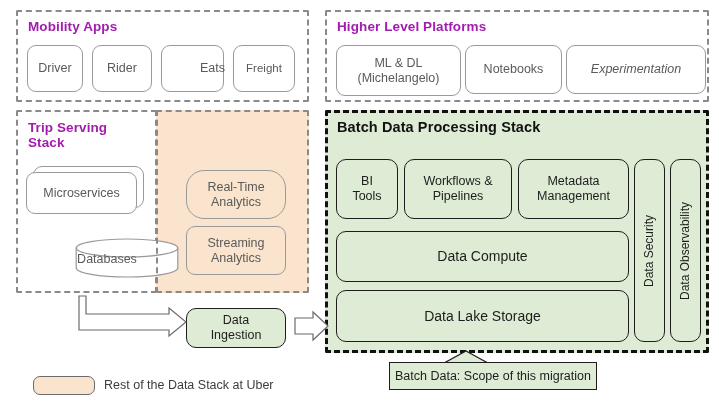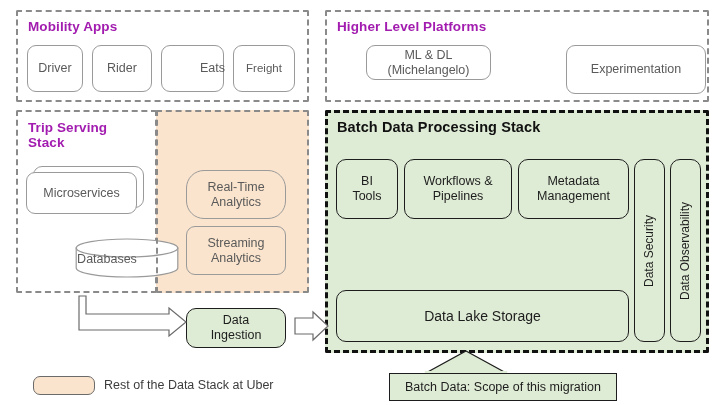--- a/index.html
+++ b/index.html
@@ -148,23 +148,24 @@
   <div class="group-title" style="left:28px; top:19px;">Mobility Apps</div>
 
   <div class="node" style="left:27px; top:45px; width:56px; height:47px;">Driver</div>
   <div class="node" style="left:92px; top:45px; width:60px; height:47px;">Rider</div>
   <div class="node" style="left:161px; top:45px; width:63px; height:47px;padding-left:40px;">Eats</div>
   <div class="node small" style="left:233px; top:45px; width:62px; height:47px;">Freight</div>
 
   <div class="group" style="left:325px; top:10px; width:384px; height:92px;"></div>
   <div class="group-title" style="left:337px; top:19px;">Higher Level Platforms</div>
 
-  <div class="node" style="left:336px; top:45px; width:125px; height:35px;margin-left:30px;">ML &amp; DL
+  <div class="node" style="left:336px; top:45px; width:125px; height:51px;">ML &amp; DL
 (Michelangelo)</div>
-  <div class="node" style="left:566px; top:45px; width:140px; height:49px;">Experimentation</div>
+  <div class="node" style="left:465px; top:45px; width:97px; height:49px;">Notebooks</div>
+  <div class="node" style="left:566px; top:45px; width:140px; height:49px;font-style:italic;">Experimentation</div>
 
   <div class="fill peach" style="left:156px; top:110px; width:153px; height:183px;"></div>
 
   <div class="group" style="left:16px; top:110px; width:141px; height:183px;"></div>
   <div class="group-title" style="left:28px; top:120px;">Trip Serving
 Stack</div>
 
   <div class="stack-back" style="left:33px; top:166px; width:111px; height:42px;"></div>
   <div class="node" style="left:26px; top:172px; width:111px; height:42px;">Microservices</div>
 
@@ -187,37 +188,38 @@
   <div class="group green-border" style="left:325px; top:110px; width:384px; height:243px;"></div>
   <div class="group-title dark" style="left:337px; top:120px; font-size:14.5px;">Batch Data Processing Stack</div>
 
   <div class="node green" style="left:404px; top:159px; width:108px; height:60px;">Workflows &amp;
 Pipelines</div>
   <div class="node green" style="left:336px; top:159px; width:62px; height:60px;">BI
 Tools</div>
   <div class="node green" style="left:518px; top:159px; width:111px; height:60px;">Metadata
 Management</div>
 
+  <div class="node green big" style="left:336px; top:231px; width:293px; height:51px;">Data Compute</div>
   <div class="node green big" style="left:336px; top:290px; width:293px; height:52px;">Data Lake Storage</div>
 
   <div class="node green vertical" style="left:634px; top:159px; width:31px; height:183px;">Data Security</div>
   <div class="node green vertical" style="left:670px; top:159px; width:31px; height:183px;">Data Observability</div>
 
   <div class="node green" style="left:186px; top:308px; width:100px; height:40px; font-size:12.5px;">Data
 Ingestion</div>
 
   <svg class="overlay">
 
     <path d="M86,296 L86,314 L169,314 L169,308 L186,322 L169,336 L169,330 L79,330 L79,296 Z" fill="#ffffff" stroke="#6b6b6b" stroke-width="1.2" stroke-linejoin="miter"></path>
 
     <path d="M295,318 L313,318 L313,312 L328,326 L313,340 L313,334 L295,334 Z" fill="#ffffff" stroke="#6b6b6b" stroke-width="1.2" stroke-linejoin="miter"></path>
 
     <path d="M466,351 L508,374 L424,374 Z" fill="#dfecd5" stroke="#1d1d1d" stroke-width="1.3" stroke-linejoin="miter"></path>
 
     <rect x="425" y="371" width="82" height="5" fill="#dfecd5"></rect>
   </svg>
 
-  <div class="callout-box" style="left:389px; top:373px; width:228px; height:28px;">Batch Data: Scope of this migration</div>
+  <div class="callout-box" style="left:389px; top:362px; width:208px; height:28px;">Batch Data: Scope of this migration</div>
 
   <div class="legend-swatch" style="left:33px; top:376px; width:62px; height:19px;"></div>
   <div class="legend-text" style="left:104px; top:378px;">Rest of the Data Stack at Uber</div>
 
 </div>
 
 </body></html>

